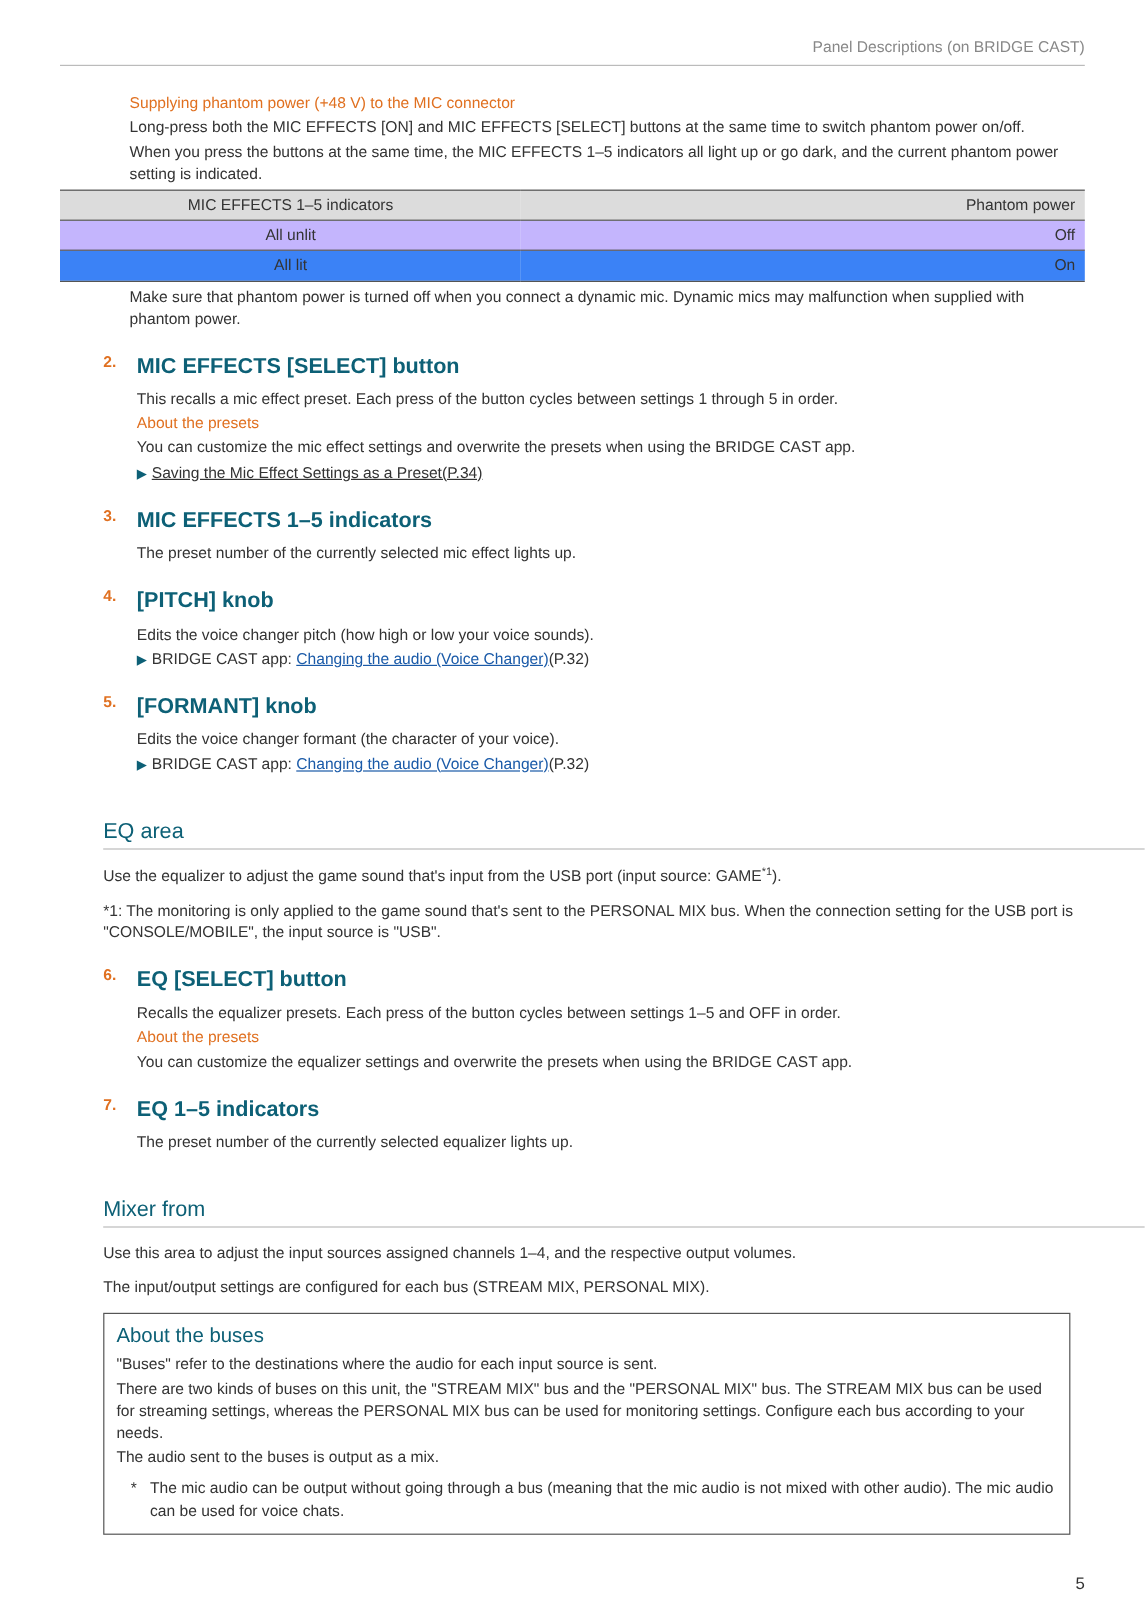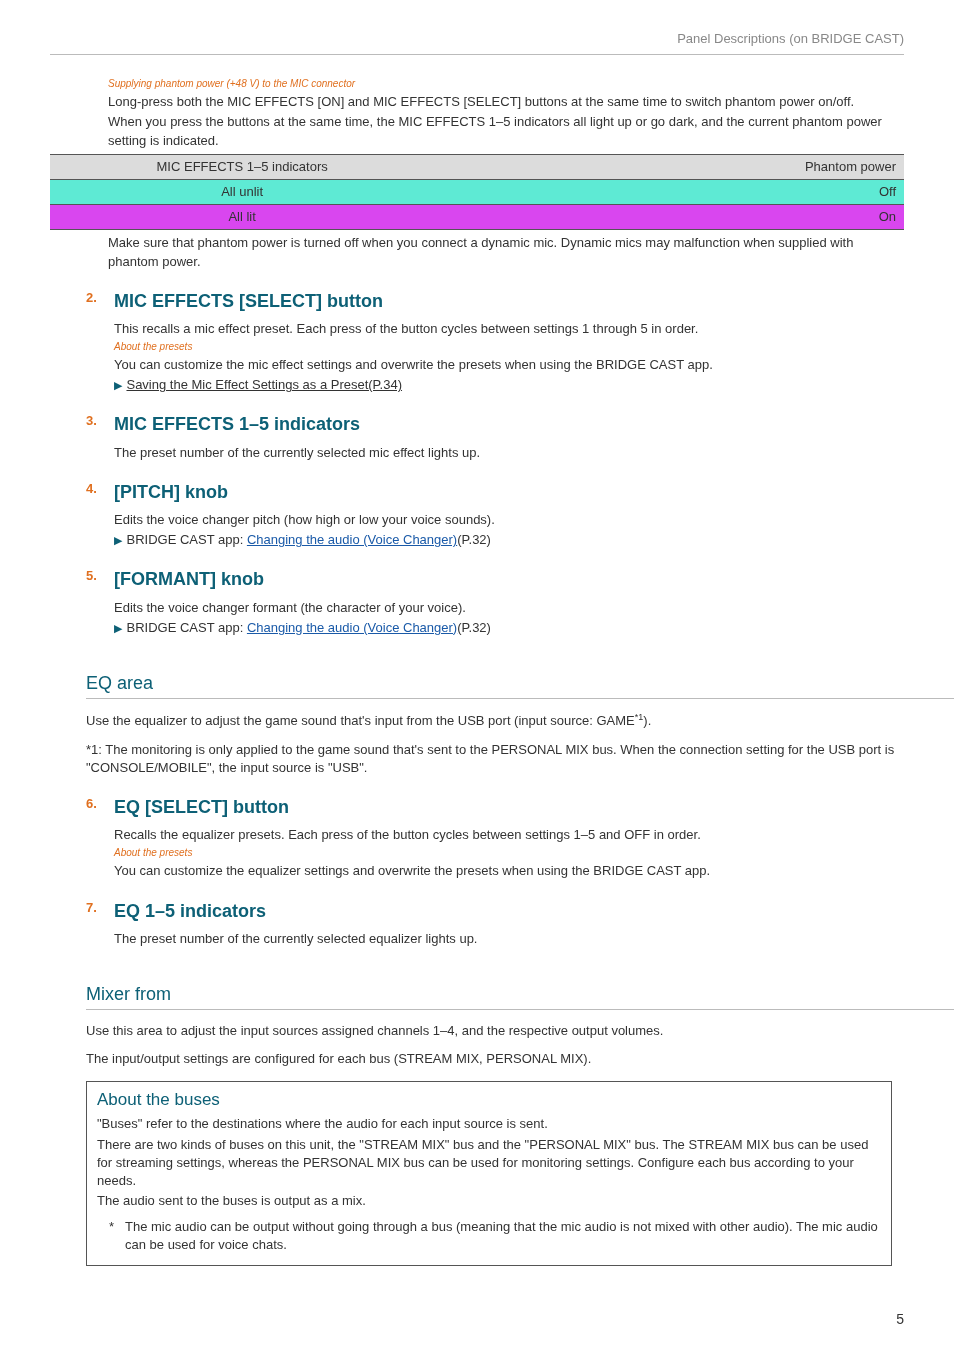--- a/index.html
+++ b/index.html
@@ -16,38 +16,38 @@
   }
   .header-area {
     text-align: right;
     color: #888;
     font-size: 13px;
     padding-bottom: 6px;
     border-bottom: 1px solid #bbb;
     margin-bottom: 22px;
   }
   .section-indent { margin-left: 58px; }
-  .sub-heading { color: #e07020; font-size: 10px; margin-bottom: 2px; font-style: italic; }
+  .sub-heading { color: #e07020; font-size: 13px; margin-bottom: 2px; }
   .para { margin-bottom: 2px; }
   table.phantom {
     width: 100%;
     border-collapse: collapse;
     margin-top: 4px;
     margin-bottom: 4px;
     font-size: 13px;
   }
   table.phantom th, table.phantom td {
     border-top: 1px solid #555;
     border-bottom: 1px solid #555;
     padding: 3px 8px;
     text-align: right;
   }
   table.phantom th { background: #dcdcdc; font-weight: normal; }
-  table.phantom tr.row-unlit td { background: #5eead4; }
-  table.phantom tr.row-lit td { background: #d946ef; }
+  table.phantom tr.row-unlit td { background: #c4b5fd; }
+  table.phantom tr.row-lit td { background: #3b82f6; }
   .col-left { width: 45%; text-align: center !important; }
   .col-right { width: 55%; }
   .num-item { display: flex; margin-top: 18px; margin-left: 36px; }
   .num-item .num { color: #e07020; font-weight: bold; width: 28px; flex:0 0 28px; }
   .num-item .title { color: #0d6076; font-weight: bold; font-size: 18px; }
   .item-body { margin-left: 64px; margin-top: 6px; }
   .link { color: #1a5aa8; text-decoration: underline; }
   .link-plain { color: #333; text-decoration: underline; }
   .arrow { color: #0d6076; font-size: 11px; margin-right: 4px; }
   .h2 { color: #0d6076; font-size: 18px; font-weight: normal; margin-top: 34px; margin-bottom: 12px; margin-left:36px; border-bottom: 1px solid #bbb; padding-bottom: 2px; margin-right: -50px; padding-right:50px;}

